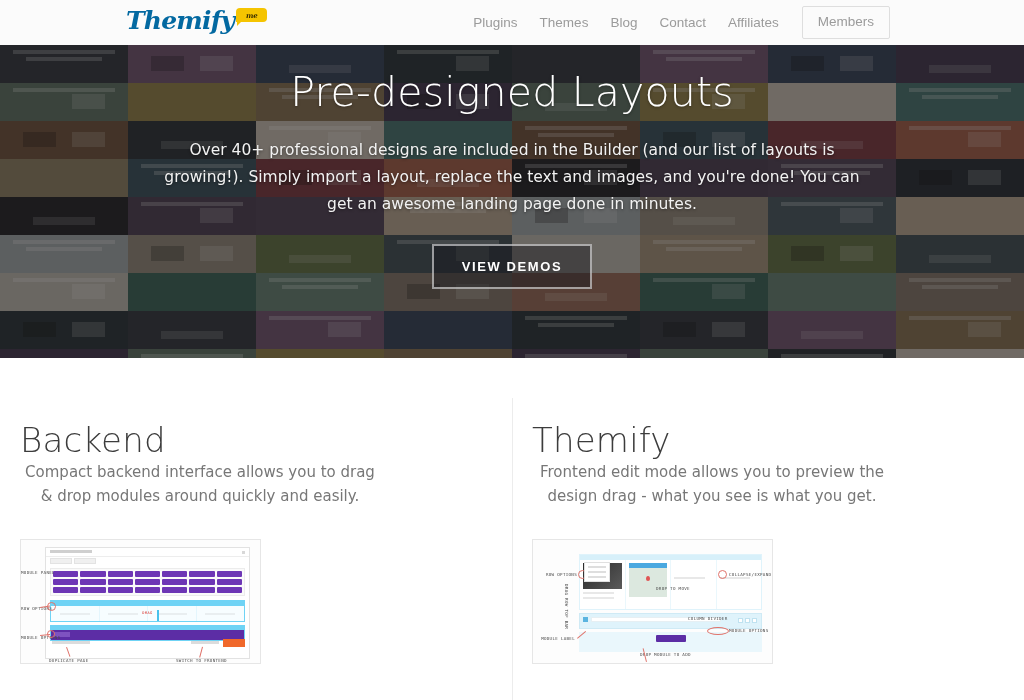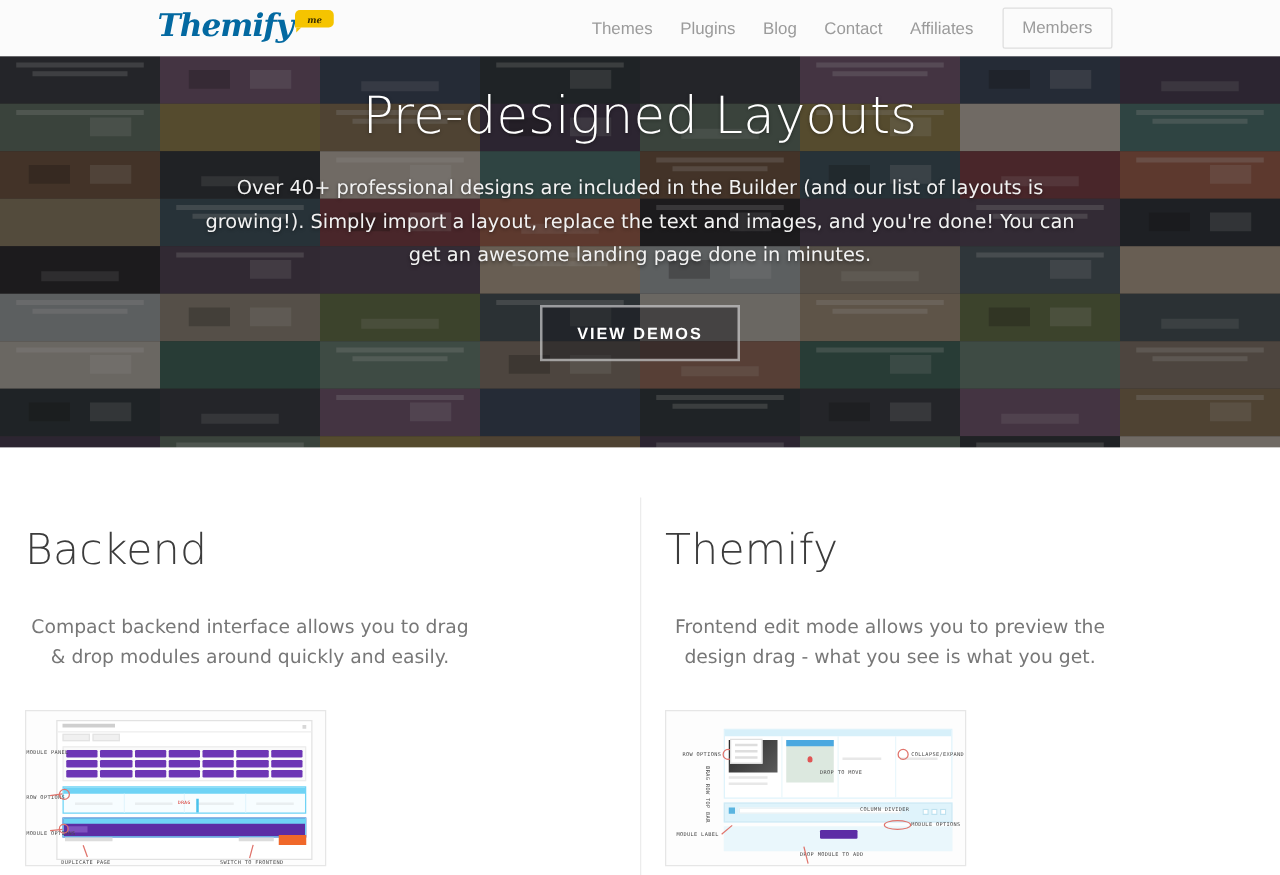--- a/index.html
+++ b/index.html
@@ -124,21 +124,21 @@
   }
   .feature-col.right:before {
     content: ""; position: absolute; left: 0; top: 40px; bottom: 0;
     width: 1px; background: #ececec;
   }
   .feature-title {
     font-size: 34px; font-weight: 300; color: #3c3c3c;
     font-family: "DejaVu Sans", sans-serif; letter-spacing: 0.2px;
   }
   .feature-desc {
-    margin-top: 29px; width: 360px; text-align: center;
+    width: 360px; text-align: center;
     font-size: 15px; line-height: 24px; color: #777777;
     font-family: "DejaVu Sans", sans-serif;
   }
   .feature-shot {
     margin-top: 31px; width: 241px; height: 125px;
     background: #fdfdfd; border: 1px solid #e6e6e6;
     position: relative; overflow: hidden;
   }
 
   
@@ -232,22 +232,22 @@
 
   <header class="site-header">
     <div class="logo-wrap">
       <span class="logo-text">Themify</span>
       <span class="logo-bubble">
         <span>me</span>
       </span>
     </div>
 
     <nav class="main-nav">
+      <a class="nav-item">Plugins</a>
       <a class="nav-item">Themes</a>
-      <a class="nav-item">Plugins</a>
       <a class="nav-item">Blog</a>
       <a class="nav-item">Contact</a>
       <a class="nav-item">Affiliates</a>
       <a class="nav-members">Members</a>
     </nav>
   </header>
 
   <section class="hero">
     <div class="hero-mosaic" id="mosaic">
         <div class="tile" style="background: rgb(42, 47, 58);">

